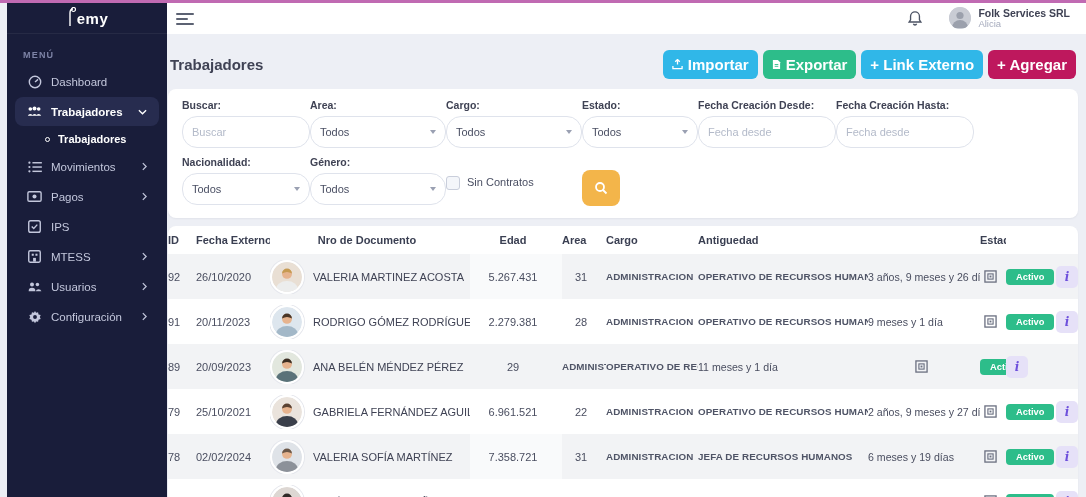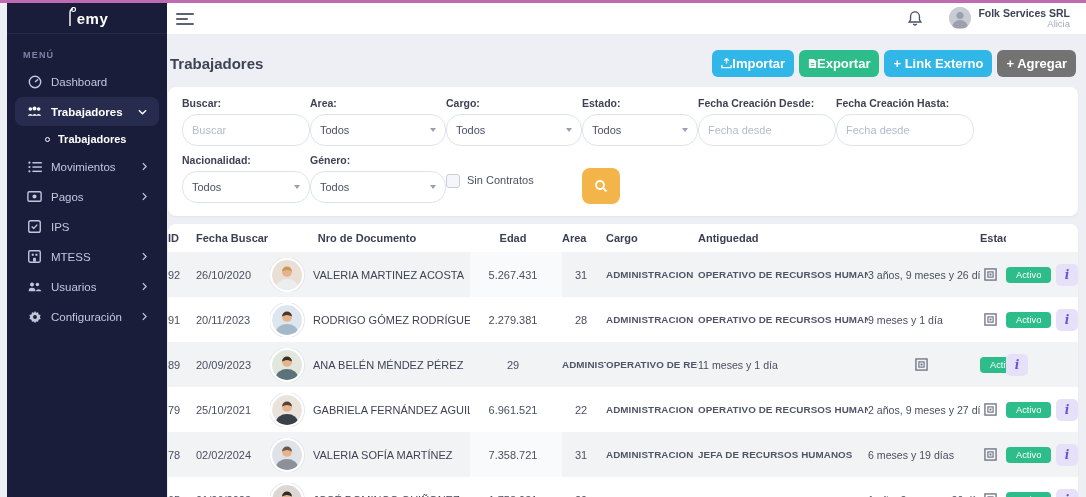--- a/index.html
+++ b/index.html
@@ -19,34 +19,34 @@
   .side-item.active { background:#272c4f; color:#fff; font-weight:bold; }
   .sub-item { display:flex; align-items:center; gap:8px; padding:6px 12px 6px 30px; margin:0 8px; font-size:11px; font-weight:bold; color:#fff; cursor:pointer; }
   .sub-bullet { width:5px; height:5px; border:1.5px solid #fff; border-radius:50%; }
 
   
   .main { position:absolute; left:160px; top:3px; width:926px; height:494px; }
   .topbar { height:31px; background:#fff; display:flex; align-items:center; padding:0 16px; justify-content:space-between; }
   .hamburger { width:18px; cursor:pointer; }
   .hamburger span { display:block; height:2px; background:#5c6273; margin:3px 0; border-radius:1px; }
   .hamburger span:nth-child(2){ width:12px; }
-  .top-right { display:flex; align-items:center; gap:26px;text-align:right; }
+  .top-right { display:flex; align-items:center; gap:26px; }
   .bell { cursor:pointer; display:flex; }
   .userbox { display:flex; align-items:center; gap:7px; cursor:pointer; }
   .user-avatar { width:22px; height:22px; border-radius:50%; background:#c7cbd4; overflow:hidden; display:flex; align-items:flex-end; justify-content:center; }
   .user-txt { line-height:1.15; }
   .user-company { font-size:10.5px; font-weight:bold; color:#3f4254; }
   .user-name { font-size:9.5px; color:#a6abbd; }
 
   
   .content { padding:10px 8px 0 8px; }
   .page-head { display:flex; align-items:center; justify-content:space-between; padding:6px 2px 10px 2px; }
   .page-title { font-size:15px; font-weight:bold; color:#3f4254; }
   .actions { display:flex; gap:5px; }
-  .btn { border:none; color:#fff; font-size:13px; font-weight:bold; padding:6px 9px; border-radius:6px; cursor:pointer; display:flex; align-items:center; font-family:"Liberation Sans",sans-serif; }
+  .btn { border:none; color:#fff; font-size:15px; font-weight:bold; padding:6px 9px; border-radius:6px; cursor:pointer; display:flex; align-items:center; gap:5px; font-family:"Liberation Sans",sans-serif; }
 
   
   .card { background:#fff; border-radius:8px; box-shadow:0 1px 2px rgba(20,20,40,.05); }
   .filter-card { padding:10px 14px 12px 14px; margin-bottom:8px; }
   .frow { display:flex; }
   .frow + .frow { margin-top:8px; }
   .ffield { display:flex; flex-direction:column; gap:5px; }
   .flabel { font-size:10.5px; font-weight:bold; color:#3f4254; }
   .finput, .fselect { height:32px; border:1px solid #dfe3ec; border-radius:15px; font-size:11px; color:#4a4f63; padding:0 9px; background:#fff; font-family:"Liberation Sans",sans-serif; outline:none; }
   .finput::placeholder { color:#b3bac9; }
@@ -66,21 +66,21 @@
   .c { padding-right:6px; white-space:nowrap; overflow:hidden; }
   .c.doc { text-align:center; background:rgba(255,255,255,.55); align-self:stretch; display:flex; align-items:center; justify-content:center; }
   .thead .c.doc { background:none; }
   .c.edad { text-align:center; }
   .c.trab { display:flex; align-items:center; gap:9px; }
   .avatar { width:34px; height:34px; border-radius:50%; border:2px solid #fff; box-shadow:0 0 0 1px #e4e6ec; flex:0 0 34px; overflow:hidden; }
   .tname { font-size:11px; color:#3f4254; }
   .c.area, .c.cargo { font-size:9.8px; color:#4f5466; font-weight:bold; letter-spacing:.1px; }
   .c.antig { font-size:10.6px; }
   .c.cicon { display:flex; justify-content:center; }
-  .badge { display:inline-block; font-size:9.3px; font-weight:normal; color:#fff; padding:3px 10px; border-radius:4px; }
+  .badge { display:inline-block; font-size:9.3px; font-weight:bold; color:#fff; padding:3px 10px; border-radius:4px; }
   .c.actions { display:flex; gap:6px; overflow:visible; }
   .act-btn { width:22px; height:22px; border:none; border-radius:5px; cursor:pointer; display:flex; align-items:center; justify-content:center; font-family:"DejaVu Serif",serif; font-size:12px; font-weight:bold; font-style:italic; }
 </style>
 </head>
 <body>
 
 <div class="topline"></div>
 
 <aside class="sidebar">
   <div class="logo-wrap">
@@ -264,21 +264,21 @@
         <button class="btn" style="background:#2dbd8a">
           <svg width="9" height="11" viewBox="0 0 10 12">
               <path d="M1 1 H6.5 L9 3.5 V11 H1 Z" fill="#fff"></path>
               <path d="M3 6 H7 M3 8 H7" stroke="#2dbd8a" stroke-width="1"></path>
             </svg>
           <span>Exportar</span>
         </button>
         <button class="btn" style="background:#30b7e8">
           <span>+ Link Externo</span>
         </button>
-        <button class="btn" style="background:#737373">
+        <button class="btn" style="background:#be185d">
           <span>+ Agregar</span>
         </button>
       </div>
     </div>
 
     <div class="card filter-card">
       <div class="frow">
         <div class="ffield" style="width:128px">
           <label class="flabel">Buscar:</label>
           <input class="finput" placeholder="Buscar" style="">
@@ -339,21 +339,21 @@
                 <path d="M9 9 L12.5 12.5" stroke="#fff" stroke-width="1.8"></path>
               </svg>
           </button>
         </div>
       </div>
     </div>
 
     <div class="card table-card">
       <div class="tgrid thead">
         <div class="c">ID</div>
-        <div class="c">Fecha Buscar</div>
+        <div class="c">Fecha Externo</div>
         <div class="c doc">Nro de Documento</div>
         <div class="c edad">Edad</div>
         <div class="c">Area</div>
         <div class="c">Cargo</div>
         <div class="c">Antiguedad</div>
         <div class="c"></div>
         <div class="c">Estado</div>
         <div class="c"></div>
       </div>
       <div id="tbody">

